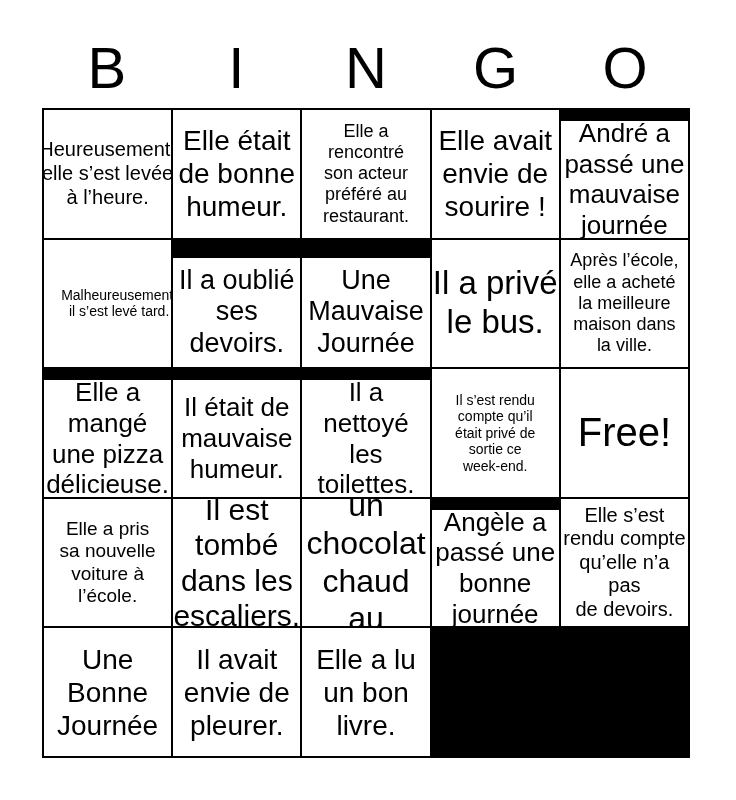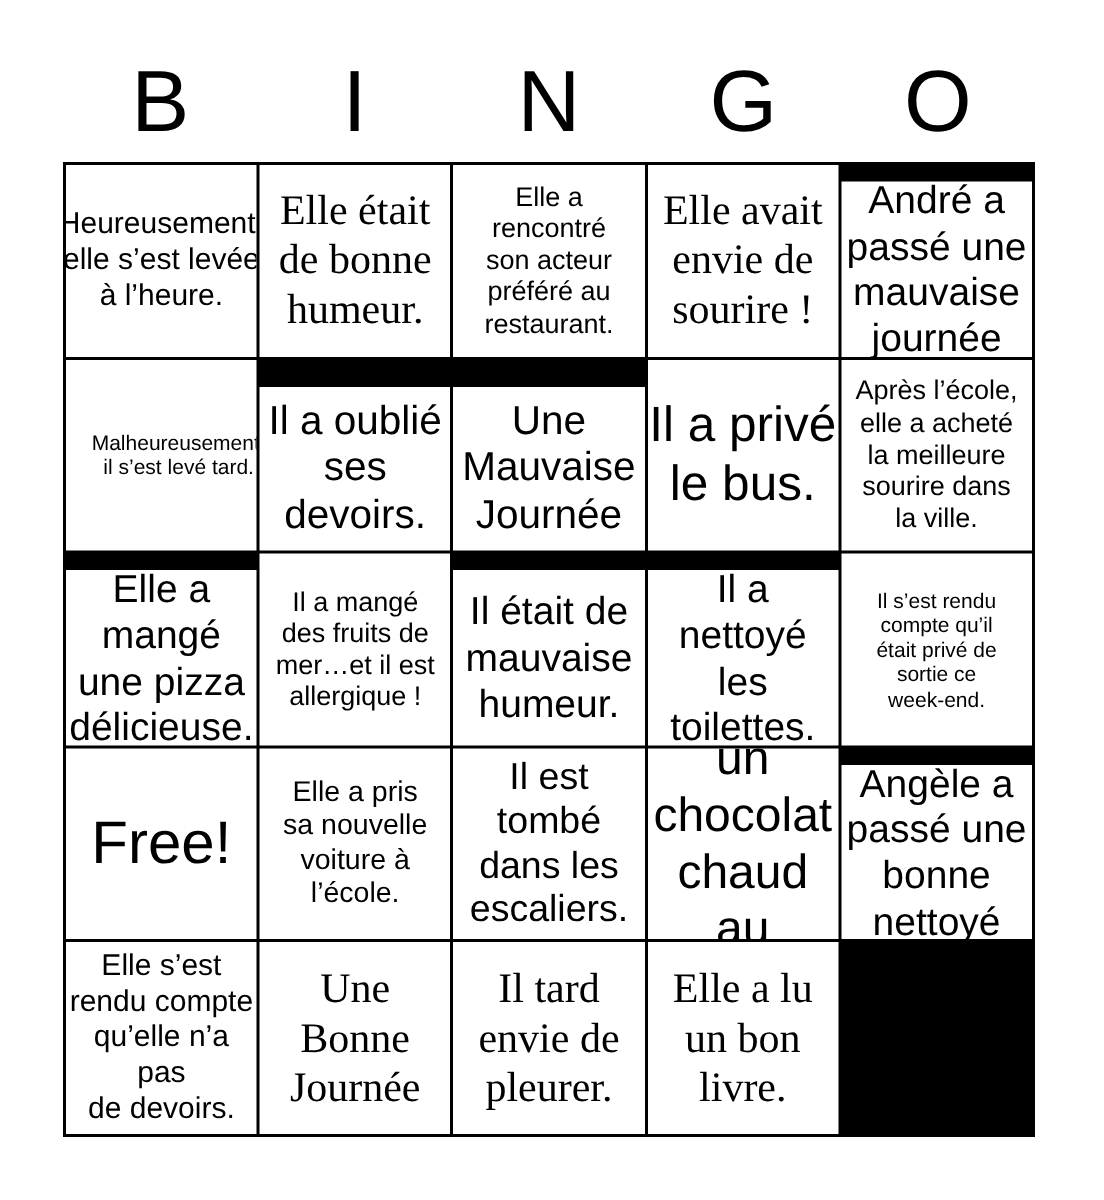--- a/index.html
+++ b/index.html
@@ -55,24 +55,24 @@
     padding: 0 1px;
     overflow: hidden;
     box-sizing: border-box;
   }
   .s14 { font-size: 14px; padding-left: 24px; }
   .s16 { font-size: 20px; }
   .s17 { font-size: 14px; }
   .s18 { font-size: 18px; }
   .s19 { font-size: 19px; }
   .s24 { font-size: 32px; }
-  .s25 { font-size: 25px; }
+  .s25 { font-size: 30px; }
   .s26 { font-size: 26px; margin-top: 11px; }
   .s27 { font-size: 27px; margin-top: 18px; }
-  .s28 { font-size: 28px; font-family: Liberation Serif, serif; }
+  .s28 { font-size: 28px; }
   .s33 { font-size: 33px; }
   .s40 { font-size: 40px; text-align: right; }
 </style>
 </head>
 <body>
 
 <div class="title-row">
   <div class="title-letter">B</div>
   <div class="title-letter">I</div>
   <div class="title-letter">N</div>
@@ -107,30 +107,26 @@
 devoirs.</div>
   <div class="cell s27">Une
 Mauvaise
 Journée</div>
   <div class="cell s33">Il a privé
 le bus.</div>
 
   <div class="cell s18">Après l’école,
 elle a acheté
 la meilleure
-sourire dans
+maison dans
 la ville.</div>
   <div class="cell s26">Elle a
 mangé
 une pizza
 délicieuse.</div>
-  <div class="cell s18">Il a mangé
-des fruits de
-mer…et il est
-allergique !</div>
   <div class="cell s26">Il était de
 mauvaise
 humeur.</div>
   <div class="cell s26">Il a
 nettoyé
 les
 toilettes.</div>
 
   <div class="cell s17">Il s’est rendu
 compte qu’il
@@ -147,27 +143,27 @@
 dans les
 escaliers.</div>
   <div class="cell s24">Elle a bu
 un chocolat
 chaud au
 match.</div>
 
   <div class="cell s26">Angèle a
 passé une
 bonne
-nettoyé</div>
+journée</div>
   <div class="cell s16">Elle s’est
 rendu compte
 qu’elle n’a pas
 de devoirs.</div>
   <div class="cell s28">Une
 Bonne
 Journée</div>
-  <div class="cell s28">Il tard
+  <div class="cell s28">Il avait
 envie de
 pleurer.</div>
   <div class="cell s28">Elle a lu
 un bon
 livre.</div>
 </div>
 
 </body></html>

